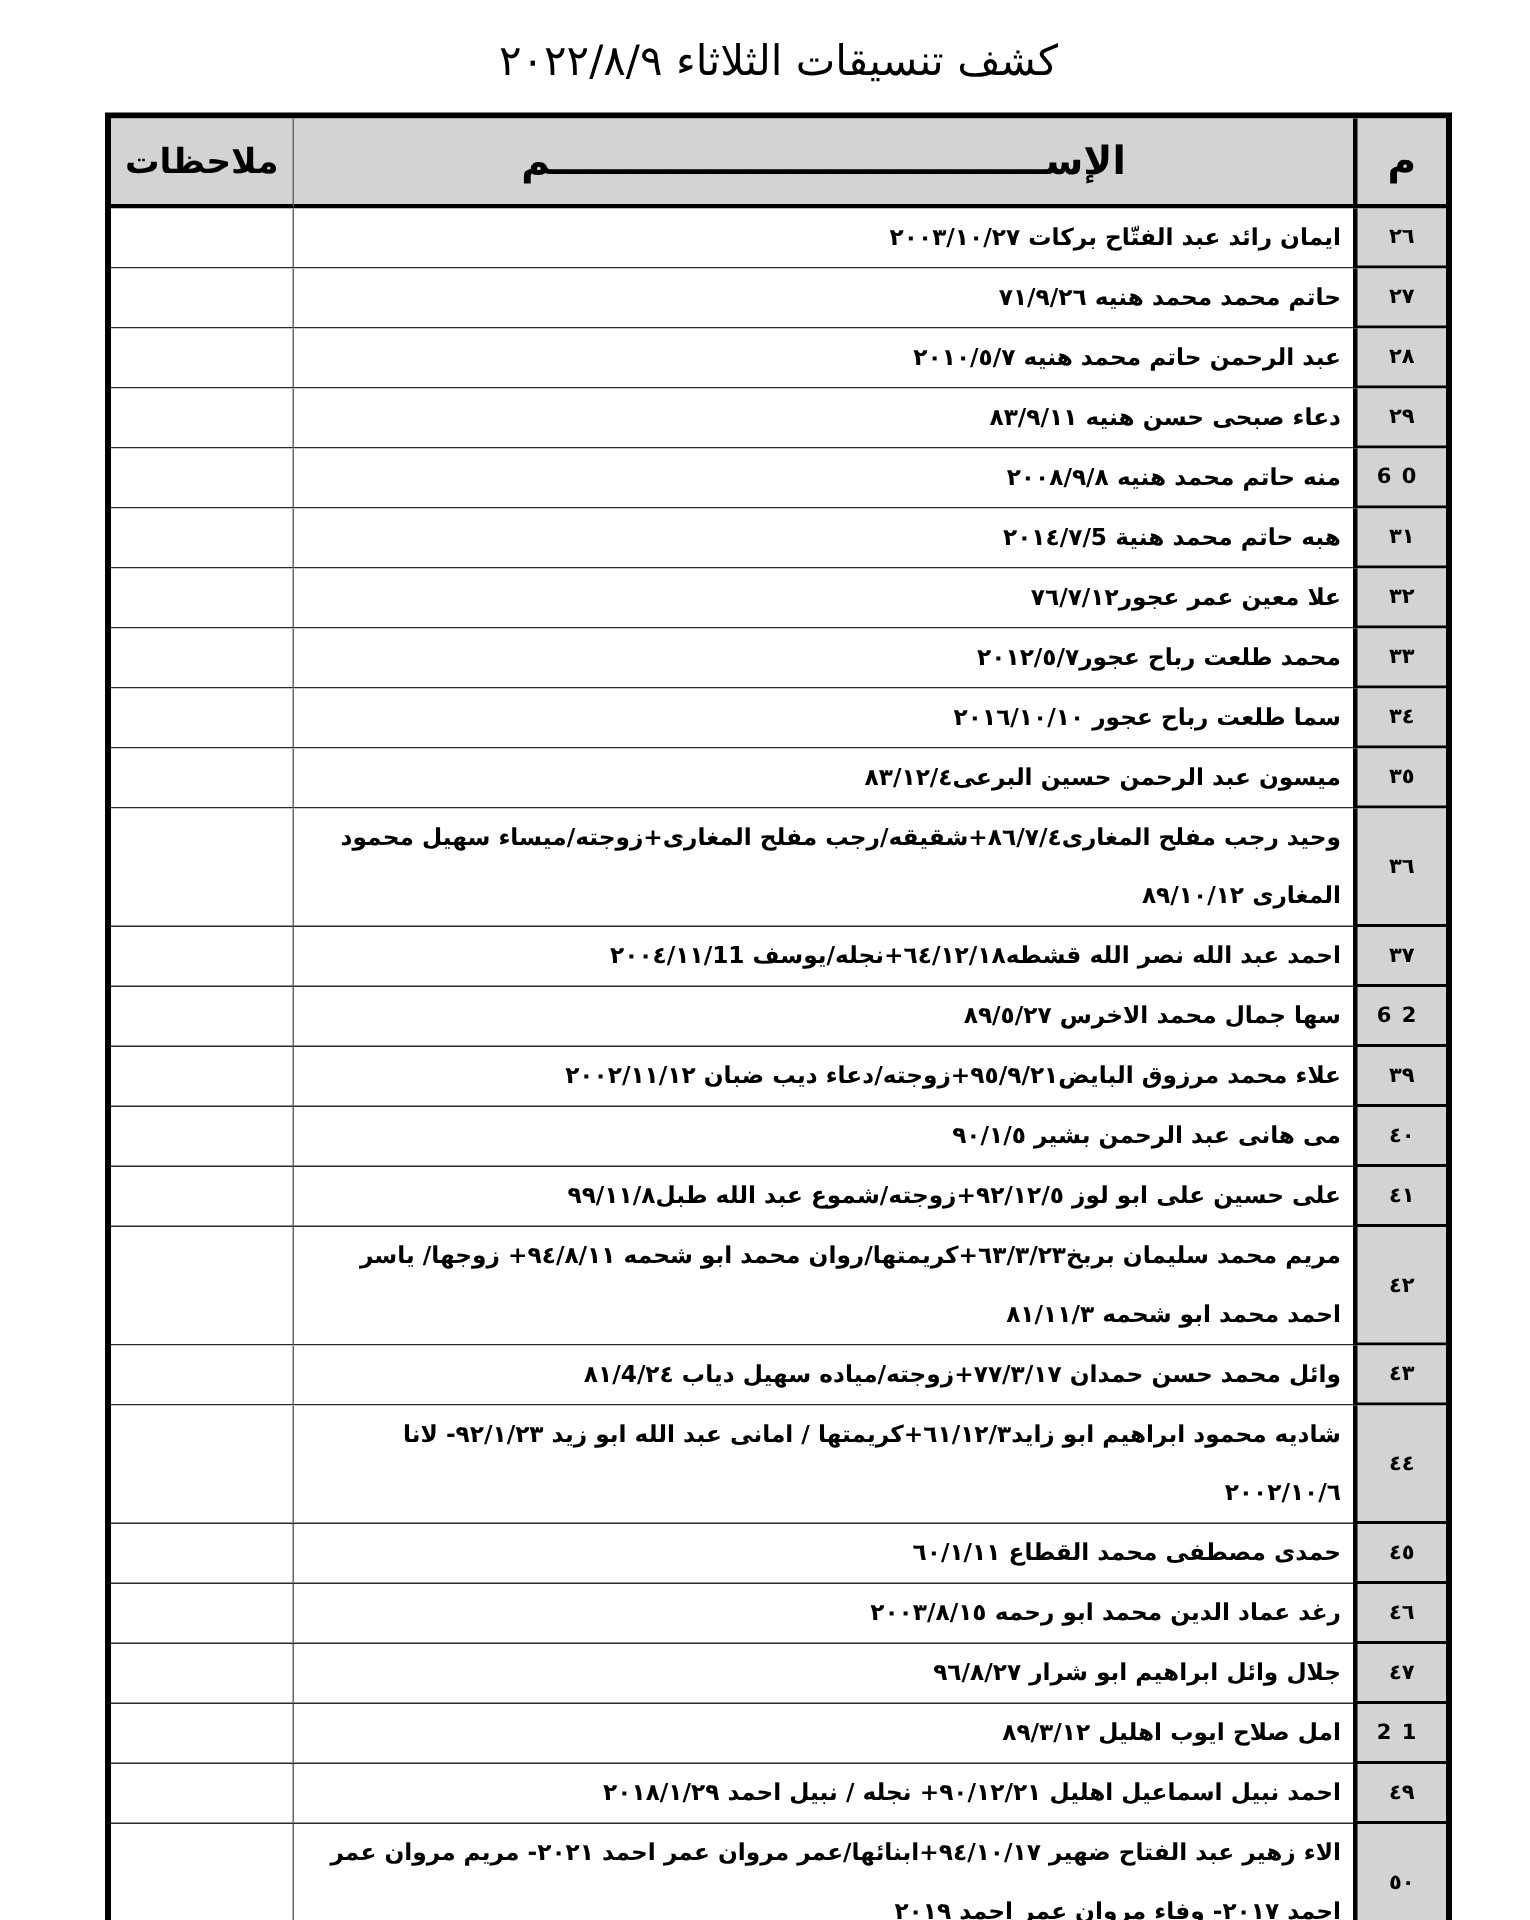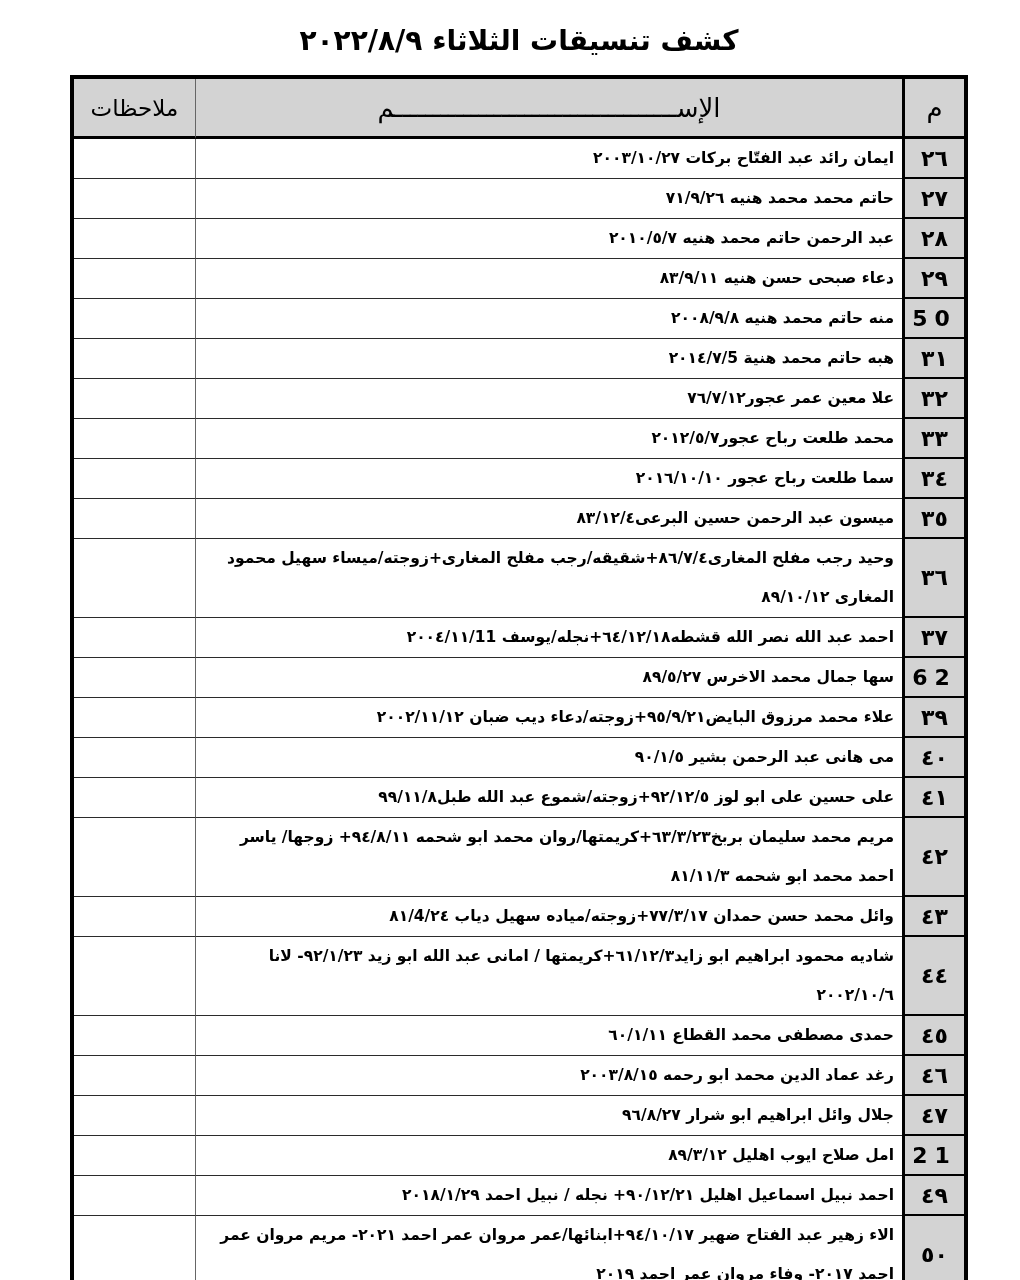--- a/index.html
+++ b/index.html
@@ -8,21 +8,21 @@
     font-family: "DejaVu Sans", sans-serif;
     color: #000;
     font-weight: bold;
   }
   .title-wrap {
     margin: 24px 52px 0 70px;
     text-align: center;
   }
   .page-title {
     font-size: 28px;
-    font-weight: bold;
+    font-weight: normal;
     letter-spacing: 0.5px;
   }
   table.sheet {
     margin: 18px 0 0 70px;
     width: 898px;
     table-layout: fixed;
     border-collapse: separate;
     border-spacing: 0;
     border: 4px solid #000;
     box-shadow: 0 7px 0 -5px #000; 
@@ -30,33 +30,33 @@
   }
   col.c-num   { width: 62px;  }
   col.c-name  { width: 706px; }
   col.c-notes { width: 122px; }
 
   th {
     background: #d3d3d3;
     border-bottom: 3px solid #000;
     height: 60px;
     font-size: 26px;
-    font-weight: normal;
+    font-weight: bold;
     text-align: center;
     vertical-align: middle;
   }
   th.h-num   { border-left: 3px solid #000; }
   th.h-notes { border-right: 1px solid #666; font-size: 23px; }
 
   td { border-bottom: 1px solid #2b2b2b; vertical-align: middle; background: #fff; }
   td.num {
     background: #d3d3d3;
     border-left: 3px solid #000;
     border-bottom: 2px solid #000;
-    font-size: 22px;
+    font-size: 14px;
     text-align: center;
     letter-spacing: 7px;
   }
   td.name {
     font-size: 15.5px;
     text-align: right;
     padding: 0 8px;
     line-height: 39px;
     height: 39px;
     margin-top: 24px;
@@ -102,21 +102,21 @@
     <td class="notes"></td>
   </tr>
 
   <tr>
     <td class="num">٢٩</td>
     <td class="name">دعاء صبحى حسن هنيه ٨٣/٩/١١</td>
     <td class="notes"></td>
   </tr>
 
   <tr>
-    <td class="num">50</td>
+    <td class="num">60</td>
     <td class="name">منه حاتم محمد هنيه ٢٠٠٨/٩/٨</td>
     <td class="notes"></td>
   </tr>
 
   <tr>
     <td class="num">٣١</td>
     <td class="name">هبه حاتم محمد هنية ٢٠١٤/٧/5</td>
     <td class="notes"></td>
   </tr>
 

